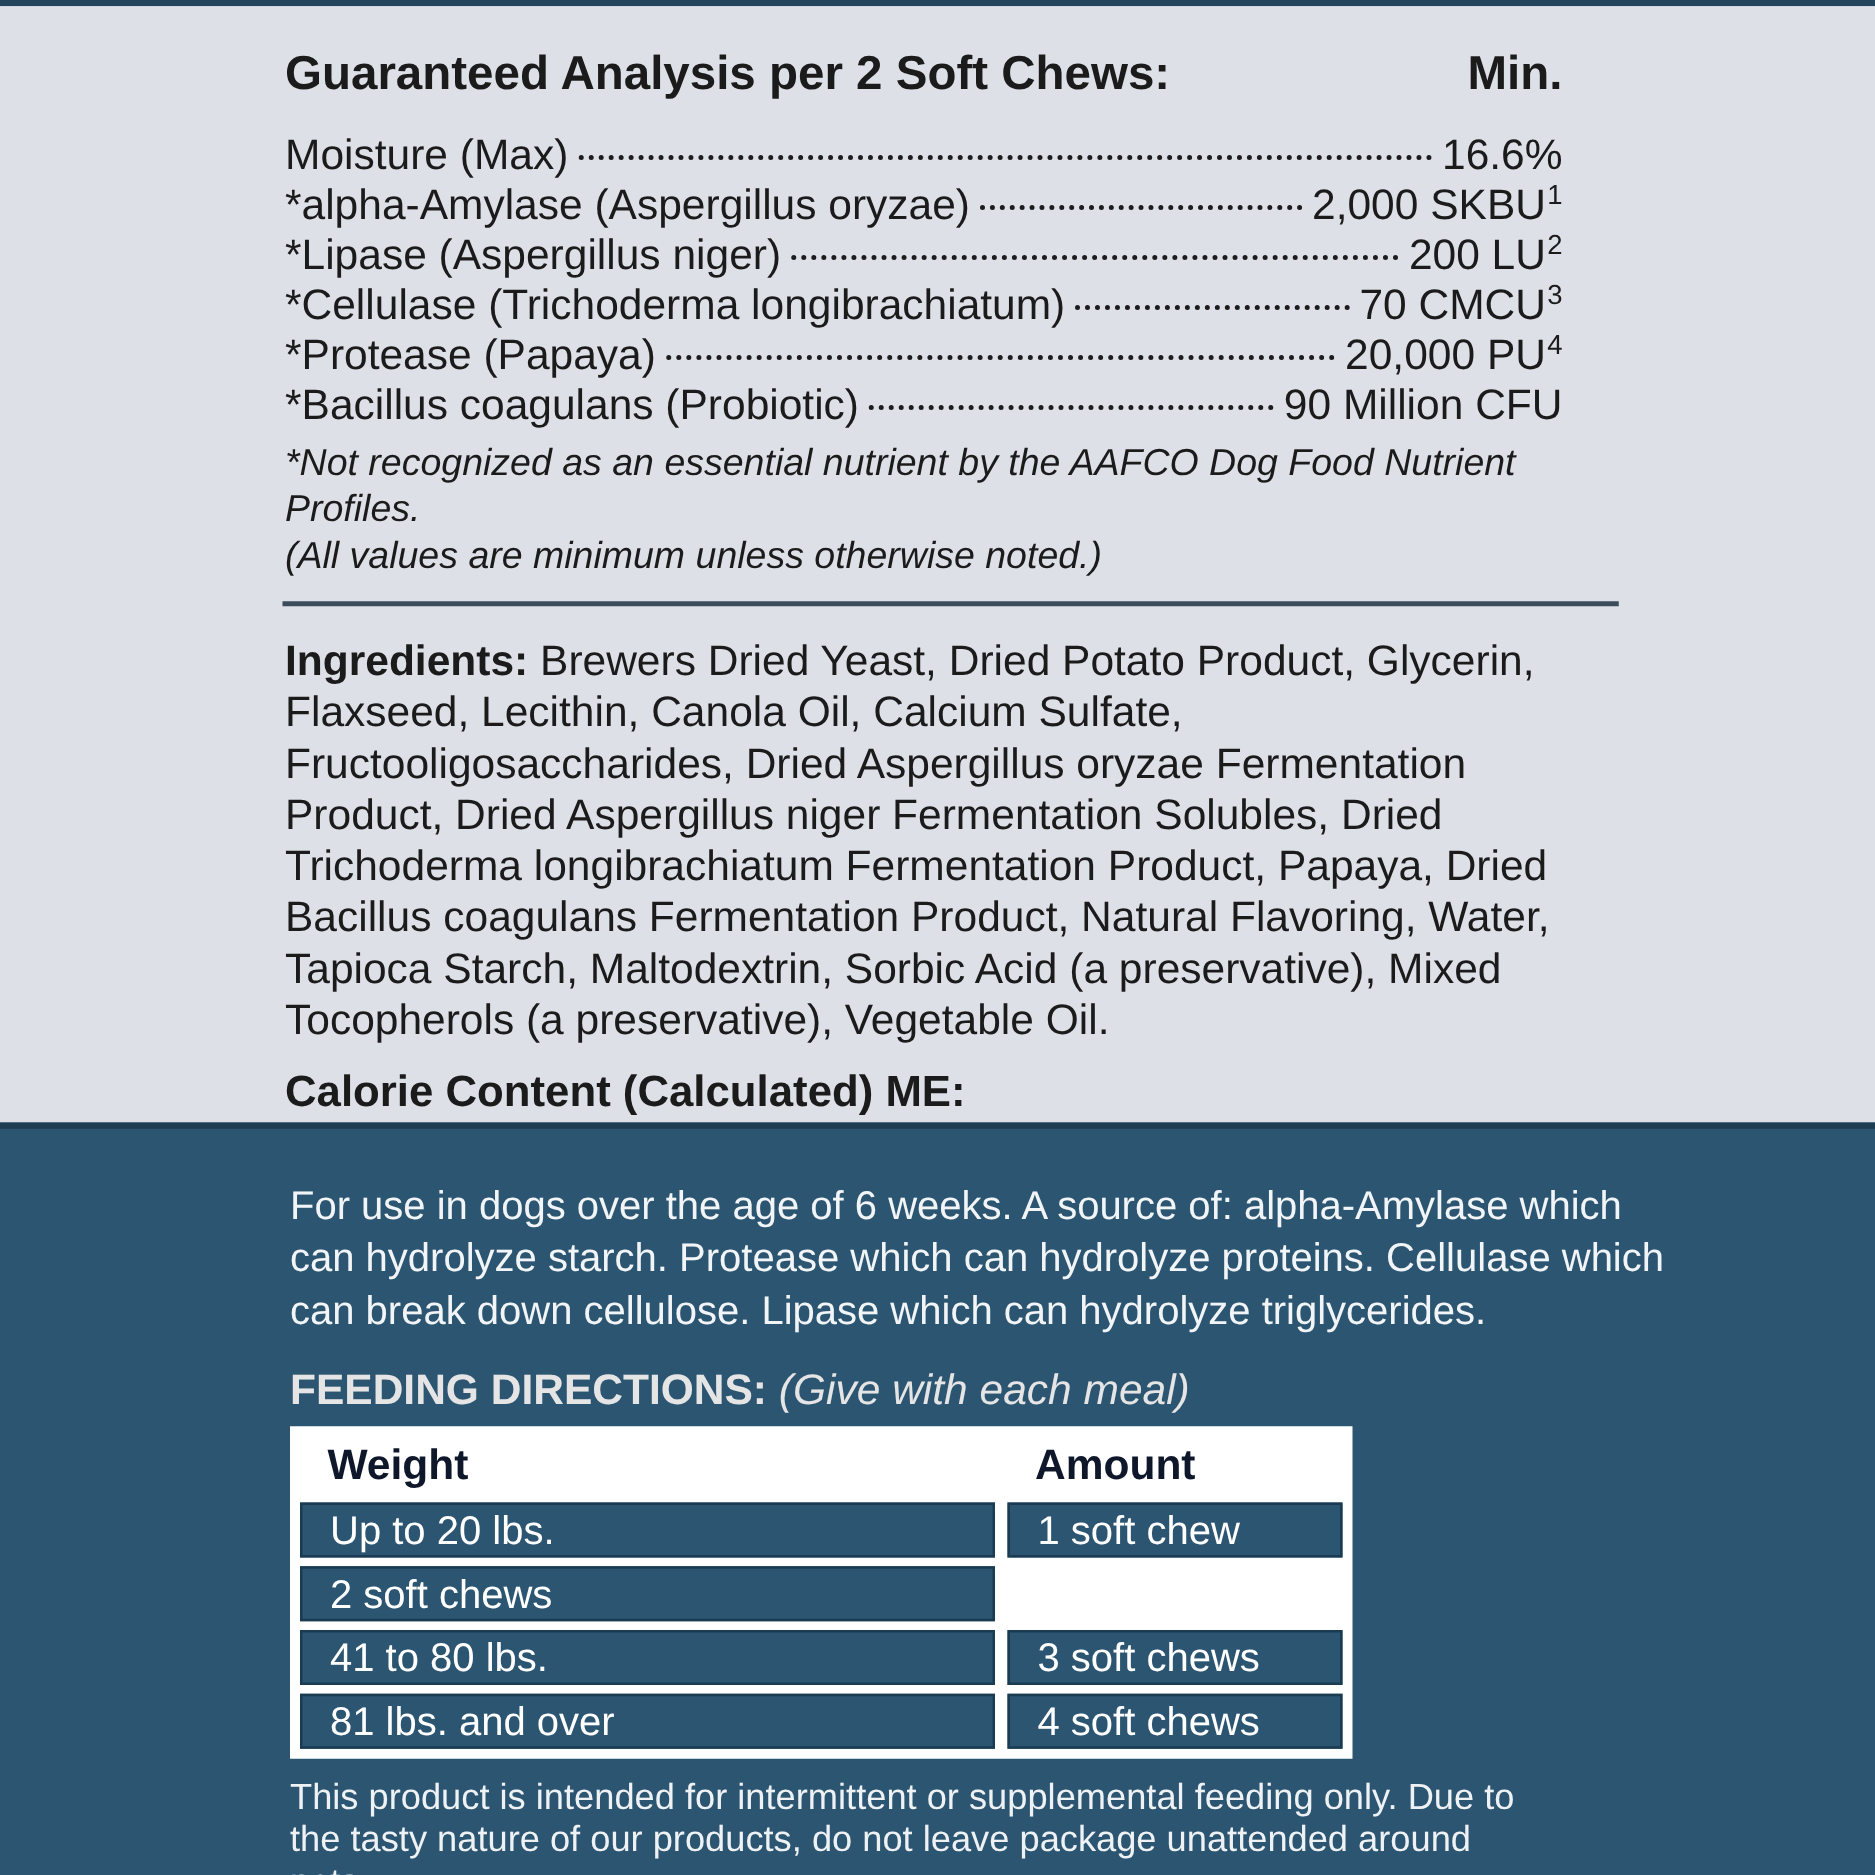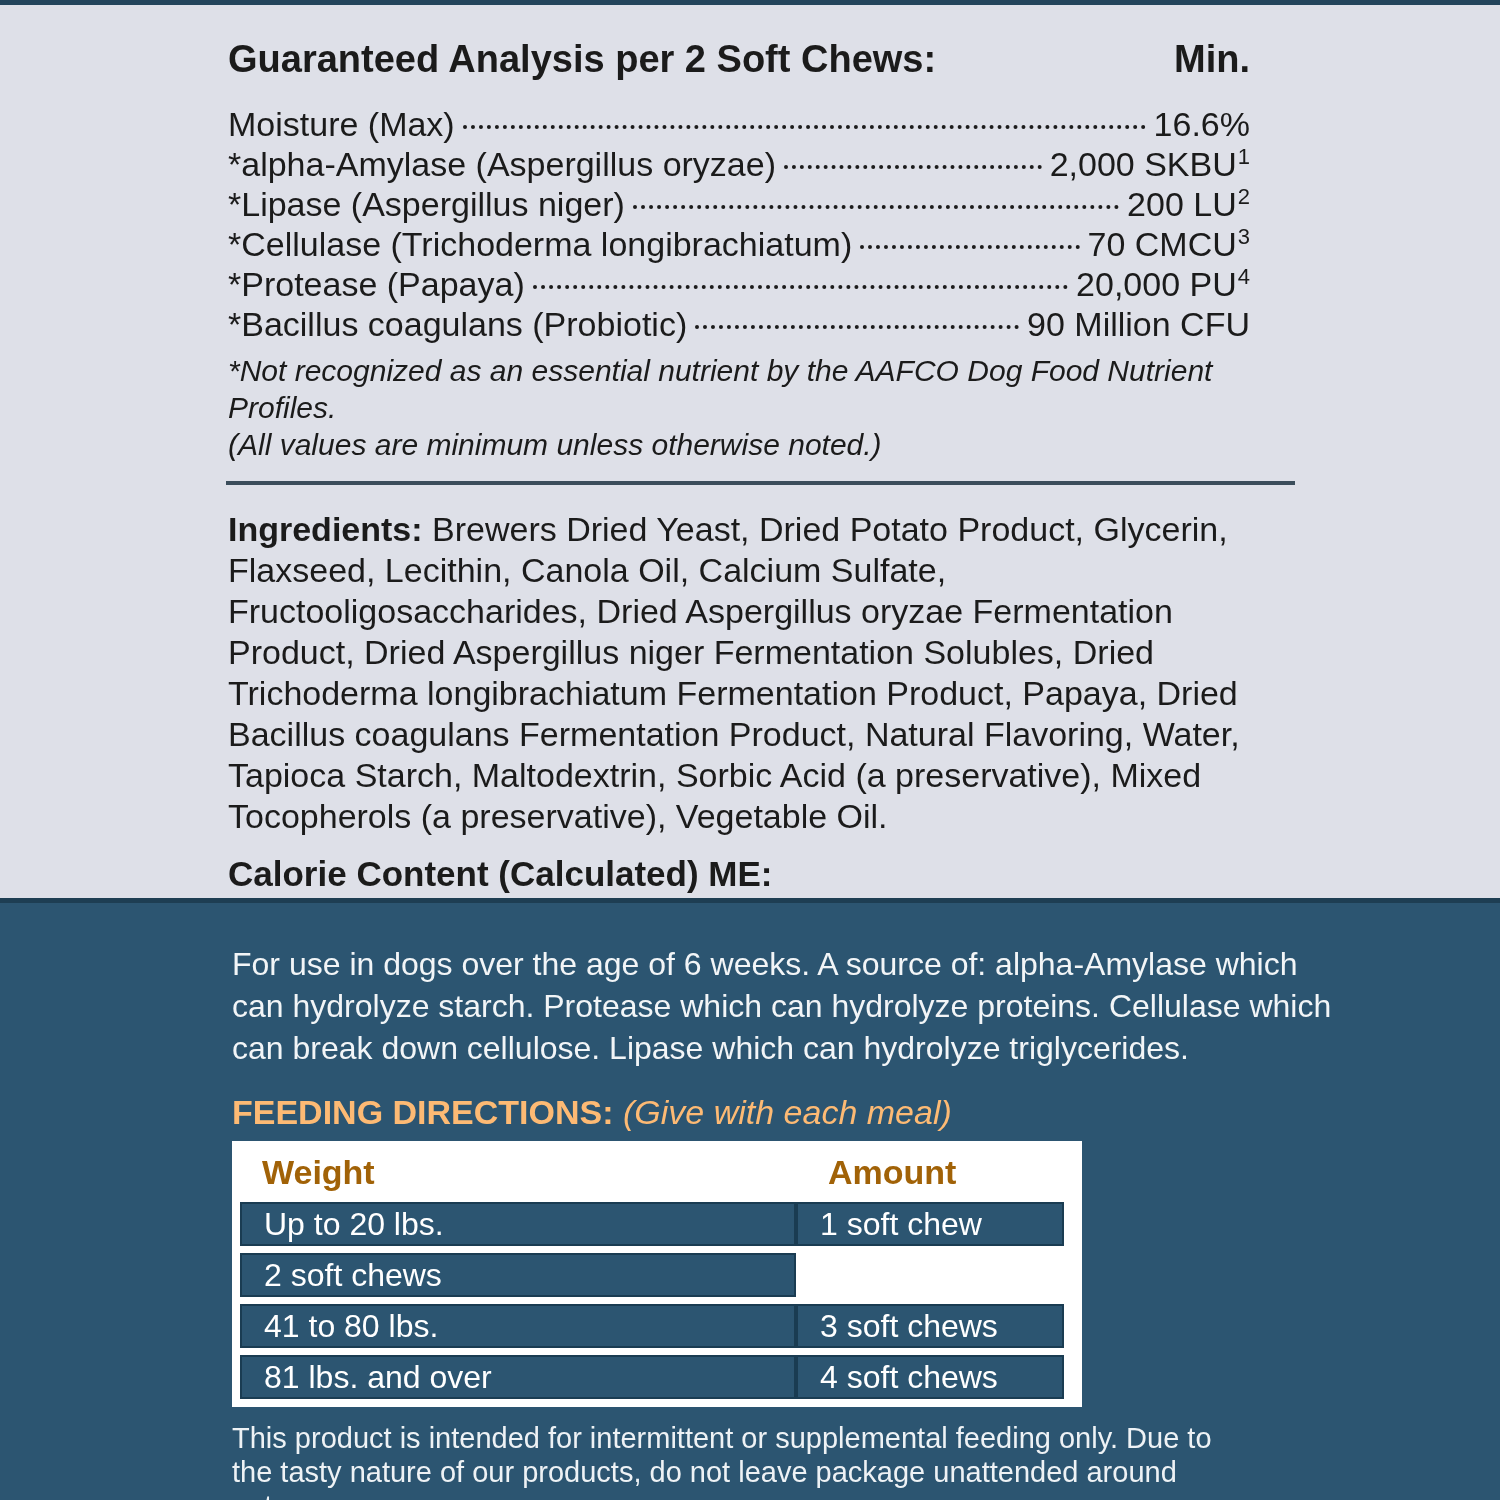--- a/index.html
+++ b/index.html
@@ -67,38 +67,38 @@
     background: #2c5571;
     border-top: 5px solid #1e3e53;
     box-sizing: border-box;
     color: #f2f5f7;
   }
   .dark-inner { margin-left: 232px; width: 1105px; padding-top: 40px; }
   .usage-paragraph { font-size: 32px; line-height: 42px; }
   .feeding-heading {
     margin-top: 24px;
     font-size: 34px; line-height: 38px; font-weight: bold;
-    color: #fdba74;
+    color: #e5e5e5;
   }
   .feeding-sub { font-weight: normal; font-style: italic; }
   .feeding-table {
     margin-top: 10px;
     width: 850px;
     background: #ffffff;
     padding: 8px;
     box-sizing: border-box;
   }
   .ft-header {
     display: grid; grid-template-columns: 556px 268px; column-gap: 10px;
     height: 46px; align-items: center;
-    color: #a16207; font-weight: bold; font-size: 34px;
+    color: #0f172a; font-weight: bold; font-size: 34px;
   }
   .ft-header .ft-hcell { padding-left: 22px; }
   .ft-row {
-    display: grid; grid-template-columns: 556px 268px; 
+    display: grid; grid-template-columns: 556px 268px; column-gap: 10px;
     margin-top: 7px;
   }
   .ft-cell {
     background: #2c5571;
     border: 2px solid #1a3c52;
     box-sizing: border-box;
     height: 44px;
     display: flex; align-items: center;
     padding-left: 22px;
     color: #ffffff; font-size: 32px;

